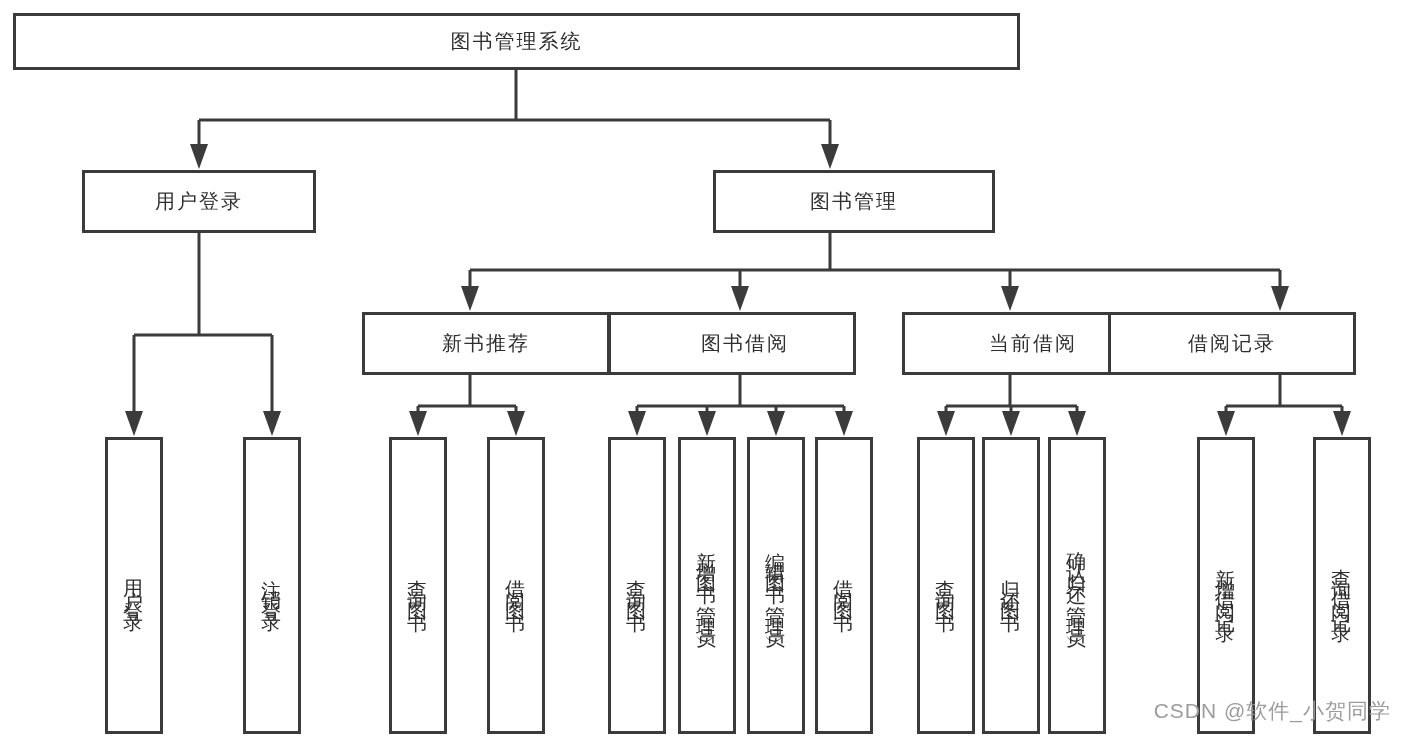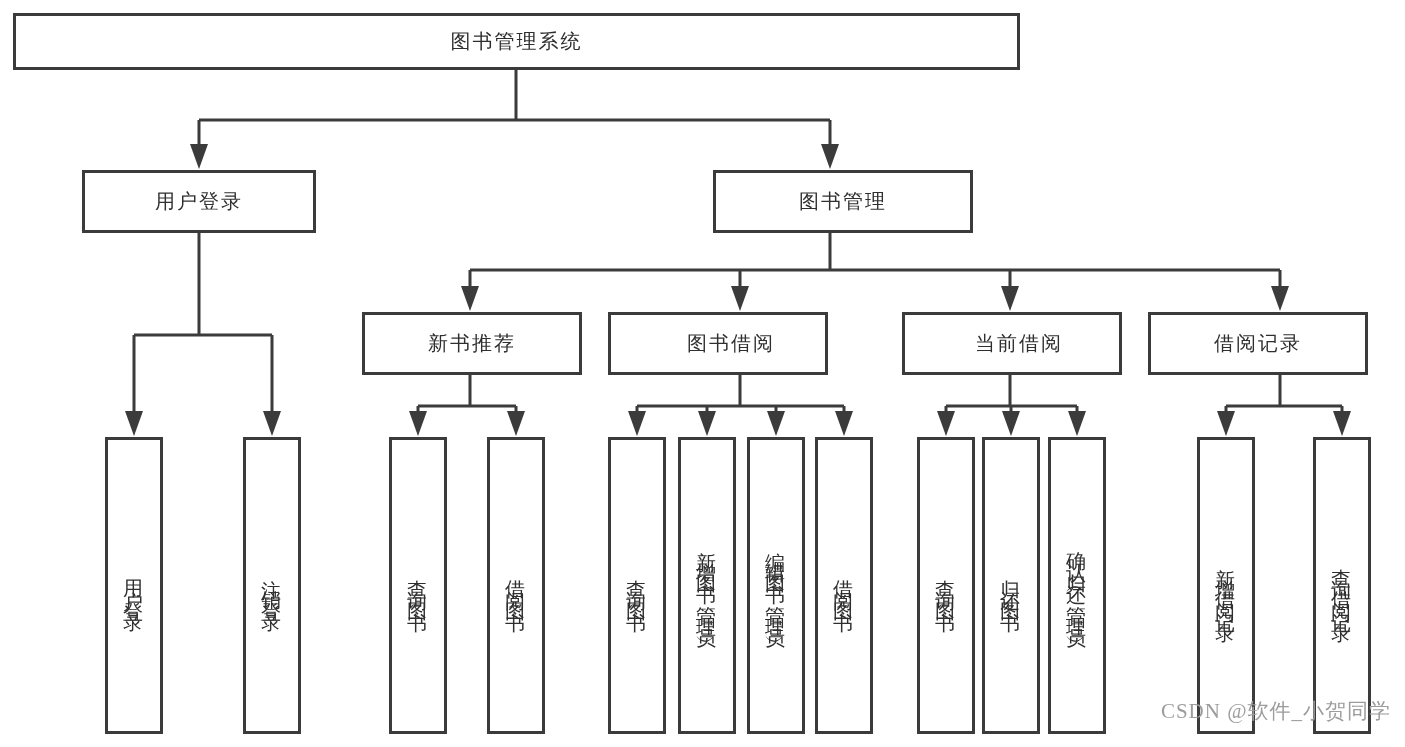--- a/index.html
+++ b/index.html
@@ -7,42 +7,42 @@
     --text:#2f2f2f;
     --bg:#ffffff;
     --watermark:#9c9c9c;
   }
   html,body{margin:0;padding:0;background:var(--bg);}
   .canvas{
     position:relative;
     width:1405px;height:747px;
     background:var(--bg);
     overflow:hidden;
-    font-family:Liberation Serif, serif;
+    font-family:Liberation Sans, sans-serif;
     color:var(--text);
   }
   .connectors{
     position:absolute;left:0;top:0;width:1405px;height:747px;
     pointer-events:none;
   }
   .connectors path{stroke:var(--line);stroke-width:3;fill:none;}
   .connectors polygon{fill:var(--line);stroke:none;}
   .node{
     position:absolute;
     box-sizing:border-box;
     background:var(--bg);
     border:3px solid var(--line);
     display:flex;align-items:center;justify-content:center;
     font-size:20px;letter-spacing:2px;
     color:var(--text);
     white-space:nowrap;
   }
   .node.root{left:13px;top:13px;width:1007px;height:57px;}
   .node.lvl2{top:170px;height:63px;}
-  .node.lvl3{top:312px;height:63px;width:220px;}
+  .node.lvl3{top:312px;height:63px;width:248px;}
   .leaf{
     position:absolute;
     box-sizing:border-box;
     top:437px;width:58px;height:297px;
     background:var(--bg);
     border:3px solid var(--line);
     display:flex;align-items:center;justify-content:center;
     writing-mode:vertical-rl;
     text-orientation:mixed;
     font-size:20px;letter-spacing:11px;
@@ -118,26 +118,26 @@
       <polygon points="1002,411 1020,411 1011,436"></polygon>
       <polygon points="1068,411 1086,411 1077,436"></polygon>
       <polygon points="1217,411 1235,411 1226,436"></polygon>
       <polygon points="1333,411 1351,411 1342,436"></polygon>
     </g>
   </svg>
 
   <div class="node root">图书管理系统</div>
 
   <div class="node lvl2" style="left:82px;width:234px;">用户登录</div>
-  <div class="node lvl2" style="left:713px;width:260px;">图书管理</div>
+  <div class="node lvl2" style="left:713px;width:282px;">图书管理</div>
 
   <div class="node lvl3" style="left:362px;">新书推荐</div>
   <div class="node lvl3" style="left:608px;padding-left:26px;">图书借阅</div>
   <div class="node lvl3" style="left:902px;padding-left:14px;">当前借阅</div>
-  <div class="node lvl3" style="left:1148px;">借阅记录</div>
+  <div class="node lvl3" style="left:1108px;">借阅记录</div>
 
   <div class="leaf" style="left:105px;">用户登录</div>
   <div class="leaf" style="left:243px;">注销登录</div>
   <div class="leaf" style="left:389px;">查询图书</div>
   <div class="leaf" style="left:487px;">借阅图书</div>
   <div class="leaf" style="left:608px;">查询图书</div>
   <div class="leaf" style="left:678px;">新增图书（管理员）</div>
   <div class="leaf" style="left:747px;">编辑图书（管理员）</div>
   <div class="leaf" style="left:815px;">借阅图书</div>
   <div class="leaf" style="left:917px;">查询图书</div>

